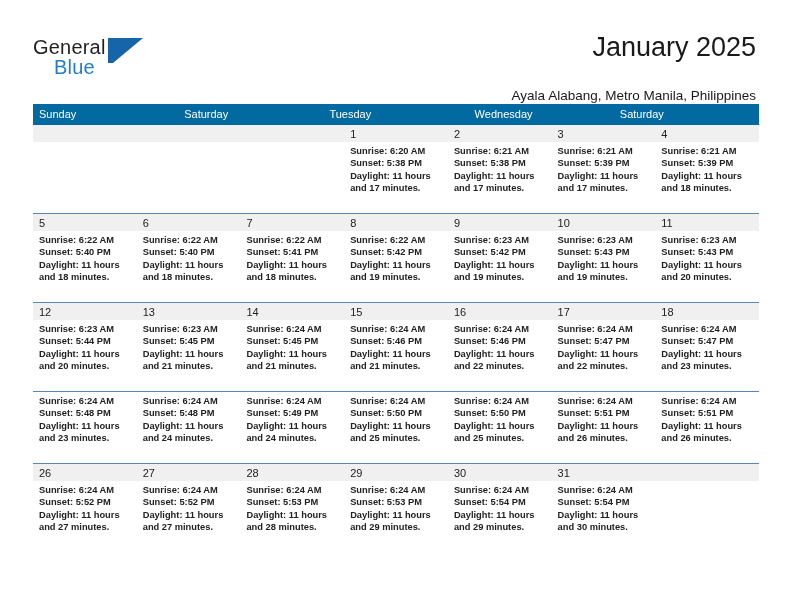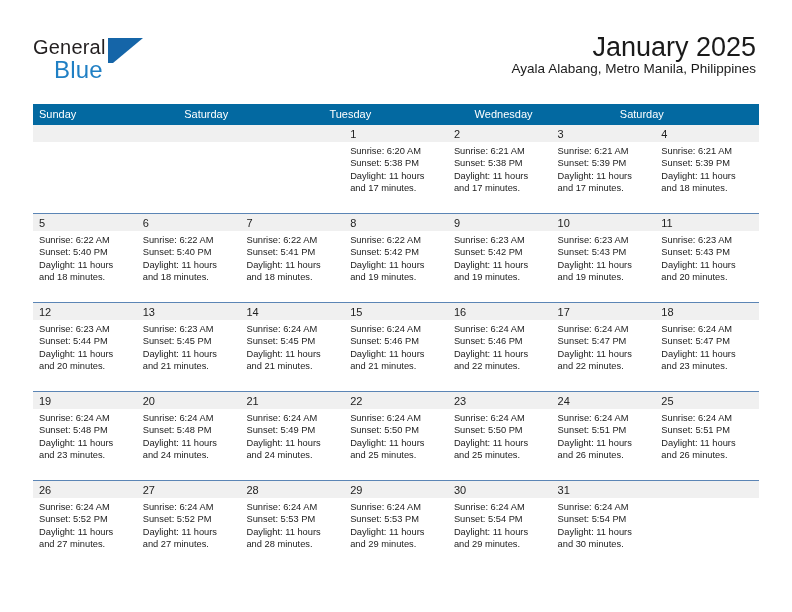--- a/index.html
+++ b/index.html
@@ -42,21 +42,21 @@
     top: 0;
     font-size: 20px;
     letter-spacing: 0.2px;
     color: #231f20;
     font-family: "Liberation Sans", sans-serif;
   }
   .logo-blue {
     position: absolute;
     left: 21px;
     top: 20px;
-    font-size: 24px;
+    font-size: 20px;
     letter-spacing: 0.2px;
     color: #1f7fc4;
     font-family: "Liberation Sans", sans-serif;
   }
   .logo-mark {
     position: absolute;
     left: 75px;
     top: 2px;
     width: 35px;
     height: 25px;
@@ -83,21 +83,21 @@
     position: absolute;
     right: 36px;
     top: 32px;
     font-size: 27px;
     color: #1a1a1a;
     white-space: nowrap;
   }
   .subtitle {
     position: absolute;
     right: 36px;
-    top: 61px;
+    top: 88px;
     font-size: 13.5px;
     color: #1a1a1a;
     text-align: center;
     white-space: nowrap;
   }
 
   
   .calendar {
     position: absolute;
     left: 33px;
@@ -136,20 +136,21 @@
     box-sizing: border-box;
     padding: 2px 0 0 6px;
     font-size: 11px;
     line-height: 14px;
     color: #222222;
   }
   .detail-band {
     display: flex;
     background: #ffffff;
     height: 71px;
+    font-weight: bold;
   }
   .detail {
     flex: 1 1 0;
     box-sizing: border-box;
     padding: 3px 8px 0 6px;
     font-size: 9.3px;
     line-height: 12.4px;
     color: #222222;
   }
   .detail div {
@@ -330,29 +331,20 @@
             </div>
             <div class="detail">
               <div>Sunrise: 6:24 AM</div>
               <div>Sunset: 5:47 PM</div>
               <div>Daylight: 11 hours</div>
               <div>and 23 minutes.</div>
             </div>
           </div>
         </div>
         <div class="week">
-          <div class="daynum-band">
-            <div class="daynum">19</div>
-            <div class="daynum">20</div>
-            <div class="daynum">21</div>
-            <div class="daynum">22</div>
-            <div class="daynum">23</div>
-            <div class="daynum">24</div>
-            <div class="daynum">25</div>
-          </div>
           <div class="detail-band">
             <div class="detail">
               <div>Sunrise: 6:24 AM</div>
               <div>Sunset: 5:48 PM</div>
               <div>Daylight: 11 hours</div>
               <div>and 23 minutes.</div>
             </div>
             <div class="detail">
               <div>Sunrise: 6:24 AM</div>
               <div>Sunset: 5:48 PM</div>

